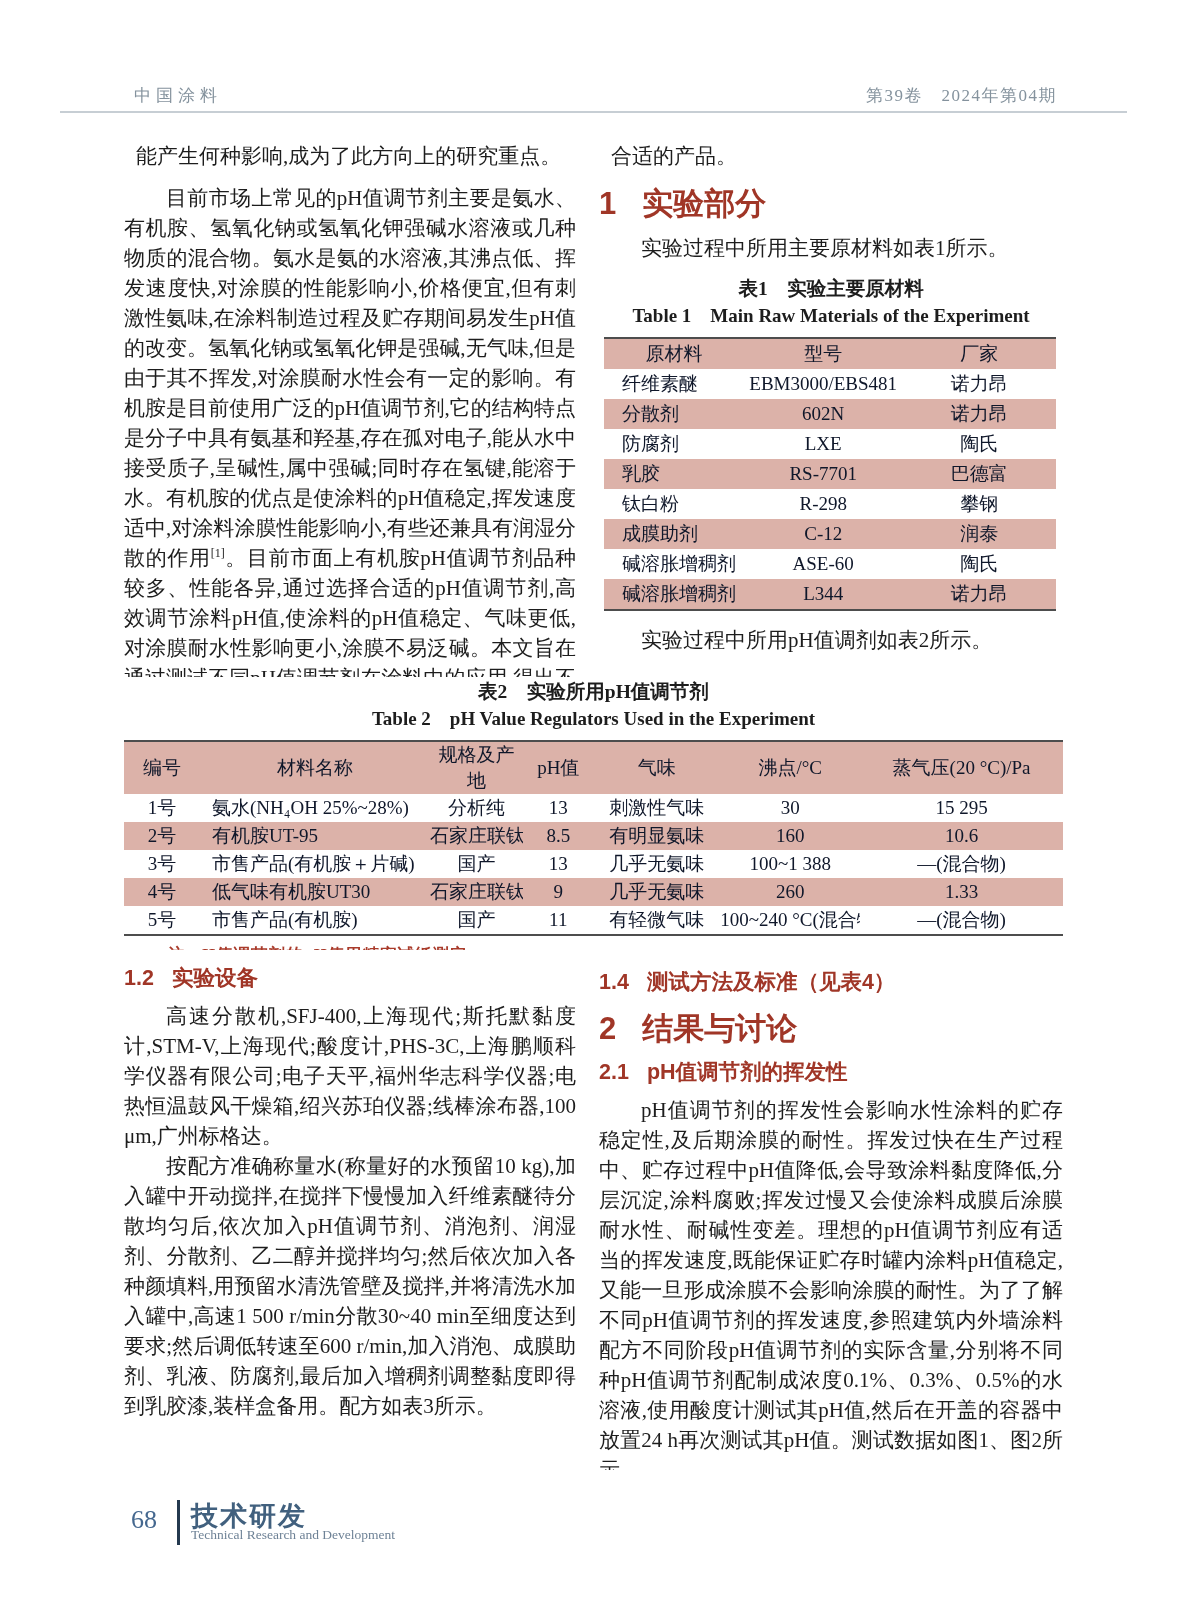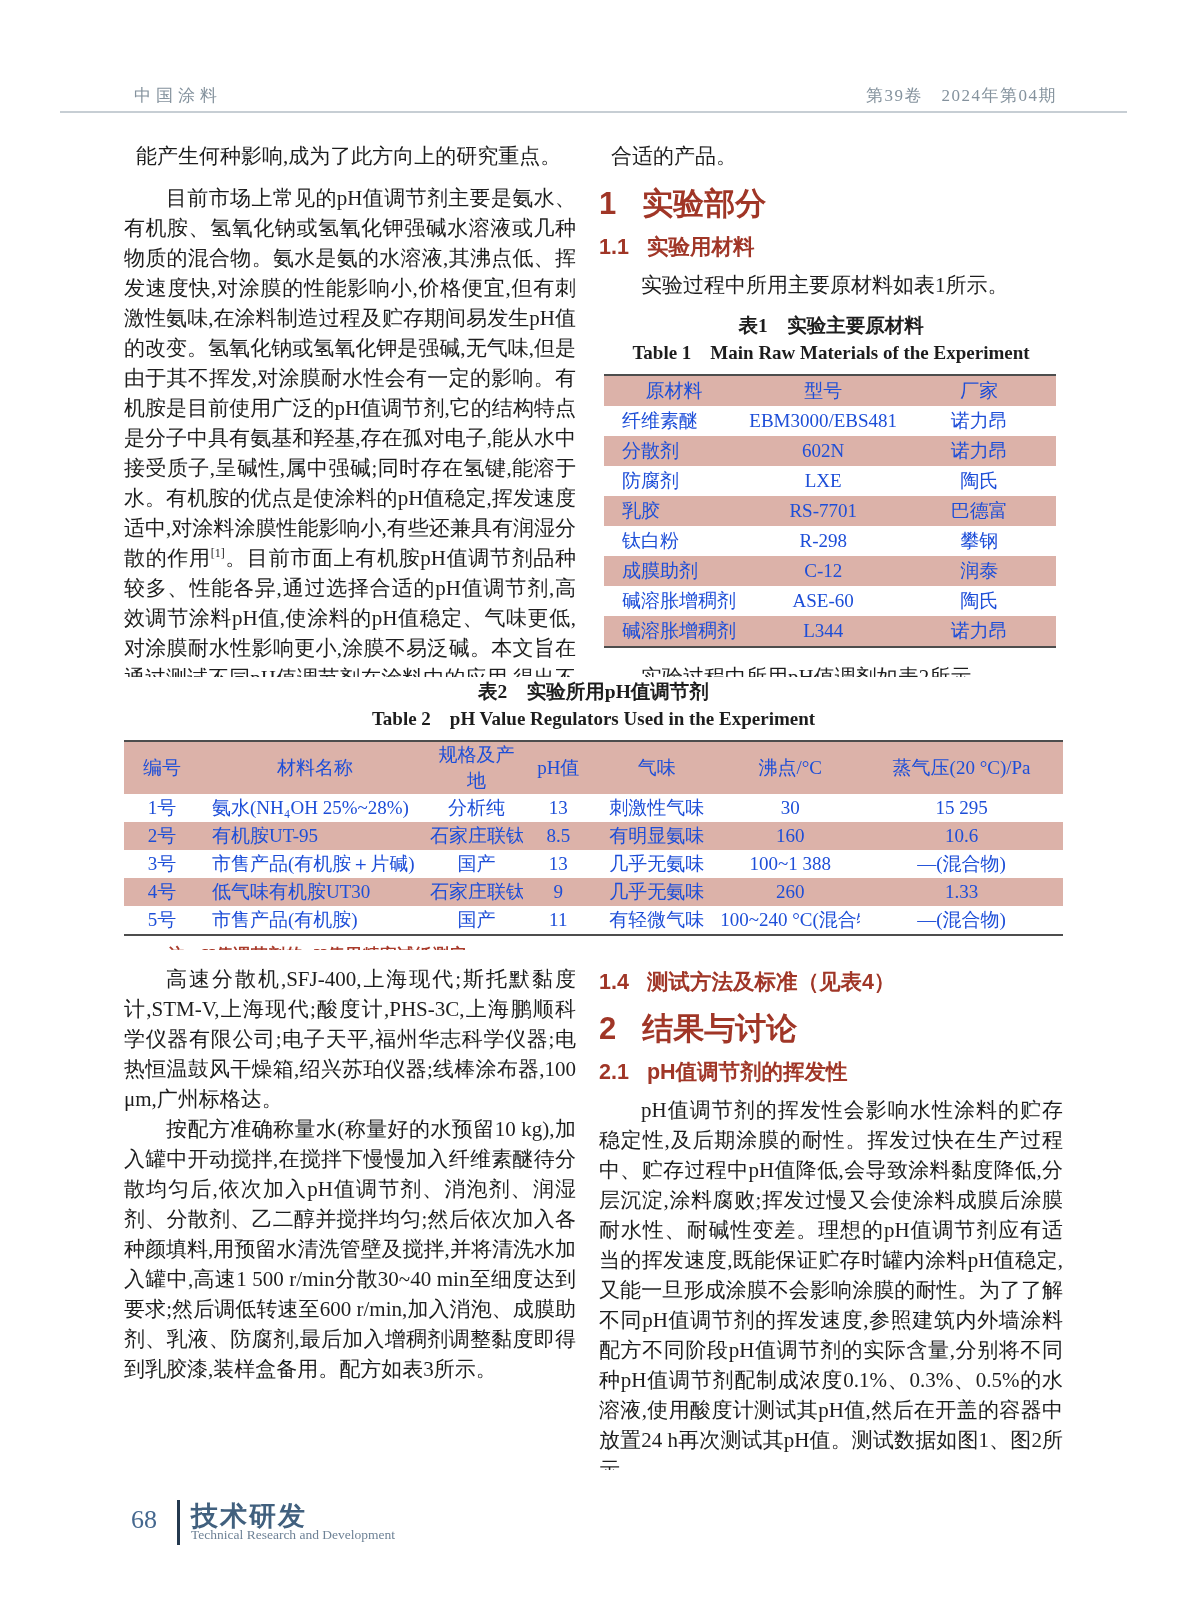--- a/index.html
+++ b/index.html
@@ -38,21 +38,21 @@
   .h-sub .num { margin-right:18px; }
 
   
   .tbl-cap-zh { text-align:center; font-weight:bold; font-size:19.5px; line-height:27px; margin-top:12px; }
   .tbl-cap-en { text-align:center; font-weight:bold; font-size:19px;   line-height:28px; margin-bottom:7px; }
 
   
   table.tbl {
     border-collapse:collapse; table-layout:fixed; width:100%;
     border-top:2px solid #4d4d4d; border-bottom:2px solid #4d4d4d;
-    font-size:19px; color:#1d4ed8;
+    font-size:19px; color:#0f172a;
   }
   table.tbl th { background:#dcb2a9; font-weight:normal; text-align:center; padding:0; }
   table.tbl td { text-align:center; padding:0; overflow:hidden; white-space:nowrap; }
   table.tbl tr.alt td { background:#dcb2a9; }
 
   #table1 { width:452px; margin-left:5px; }
   #table1 th { height:26px; }
   #table1 td { height:27px; }
   #table1 td:first-child { text-align:left; padding-left:18px; }
 
@@ -85,21 +85,20 @@
   <div class="header-rule"></div>
 
   <div class="band band-left-top body-text">
     <p class="para-flat">能产生何种影响,成为了此方向上的研究重点。</p>
     <p class="para"><span>目前市场上常见的pH值调节剂主要是氨水、有机胺、氢氧化钠或氢氧化钾强碱水溶液或几种物质的混合物。氨水是氨的水溶液,其沸点低、挥发速度快,对涂膜的性能影响小,价格便宜,但有刺激性氨味,在涂料制造过程及贮存期间易发生pH值的改变。氢氧化钠或氢氧化钾是强碱,无气味,但是由于其不挥发,对涂膜耐水性会有一定的影响。有机胺是目前使用广泛的pH值调节剂,它的结构特点是分子中具有氨基和羟基,存在孤对电子,能从水中接受质子,呈碱性,属中强碱;同时存在氢键,能溶于水。有机胺的优点是使涂料的pH值稳定,挥发速度适中,对涂料涂膜性能影响小,有些还兼具有润湿分散的作用</span><sup class="ref">[1]</sup><span>。目前市面上有机胺pH值调节剂品种较多、性能各异,通过选择合适的pH值调节剂,高效调节涂料pH值,使涂料的pH值稳定、气味更低,对涂膜耐水性影响更小,涂膜不易泛碱。本文旨在通过测试不同pH值调节剂在涂料中的应用,得出不同配方体系,根据性能要求不同需要选择</span></p>
   </div>
 
   <div class="band band-right-top body-text">
     <p class="para-flat">合适的产品。</p>
     <div class="h-big"><span class="num">1</span><span>实验部分</span></div>
-    <div class="h-sub"><span class="num">1.1</span><span>实验用材料</span></div>
     <p class="para">实验过程中所用主要原材料如表1所示。</p>
     <div class="tbl-cap-zh">表1　实验主要原材料</div>
     <div class="tbl-cap-en">Table 1　Main Raw Materials of the Experiment</div>
     <table id="table1" class="tbl">
         <colgroup>
           <col style="width: 31%;">
           <col style="width: 35%;">
           <col style="width: 34%;">
         </colgroup>
         <thead>
@@ -224,20 +223,21 @@
             <td>有轻微气味</td>
             <td>100~240 °C(混合物)</td>
             <td>—(混合物)</td>
           </tr>
         </tbody>
       </table>
     <div class="tbl-note">注:pH值调节剂的pH值用精密试纸测定。</div>
   </div>
 
   <div class="band band-left-bot body-text">
+    <div class="h-sub"><span class="num">1.2</span><span>实验设备</span></div>
     <p class="para">高速分散机,SFJ-400,上海现代;斯托默黏度计,STM-V,上海现代;酸度计,PHS-3C,上海鹏顺科学仪器有限公司;电子天平,福州华志科学仪器;电热恒温鼓风干燥箱,绍兴苏珀仪器;线棒涂布器,100 μm,广州标格达。</p>
     <p class="para">按配方准确称量水(称量好的水预留10 kg),加入罐中开动搅拌,在搅拌下慢慢加入纤维素醚待分散均匀后,依次加入pH值调节剂、消泡剂、润湿剂、分散剂、乙二醇并搅拌均匀;然后依次加入各种颜填料,用预留水清洗管壁及搅拌,并将清洗水加入罐中,高速1 500 r/min分散30~40 min至细度达到要求;然后调低转速至600 r/min,加入消泡、成膜助剂、乳液、防腐剂,最后加入增稠剂调整黏度即得到乳胶漆,装样盒备用。配方如表3所示。</p>
   </div>
 
   <div class="band band-right-bot body-text">
     <div class="h-sub" style="margin-top:4px"><span class="num">1.4</span><span>测试方法及标准（见表4）</span></div>
     <div class="h-big"><span class="num">2</span><span>结果与讨论</span></div>
     <div class="h-sub"><span class="num">2.1</span><span>pH值调节剂的挥发性</span></div>
     <p class="para">pH值调节剂的挥发性会影响水性涂料的贮存稳定性,及后期涂膜的耐性。挥发过快在生产过程中、贮存过程中pH值降低,会导致涂料黏度降低,分层沉淀,涂料腐败;挥发过慢又会使涂料成膜后涂膜耐水性、耐碱性变差。理想的pH值调节剂应有适当的挥发速度,既能保证贮存时罐内涂料pH值稳定,又能一旦形成涂膜不会影响涂膜的耐性。为了了解不同pH值调节剂的挥发速度,参照建筑内外墙涂料配方不同阶段pH值调节剂的实际含量,分别将不同种pH值调节剂配制成浓度0.1%、0.3%、0.5%的水溶液,使用酸度计测试其pH值,然后在开盖的容器中放置24 h再次测试其pH值。测试数据如图1、图2所示。</p>
   </div>

